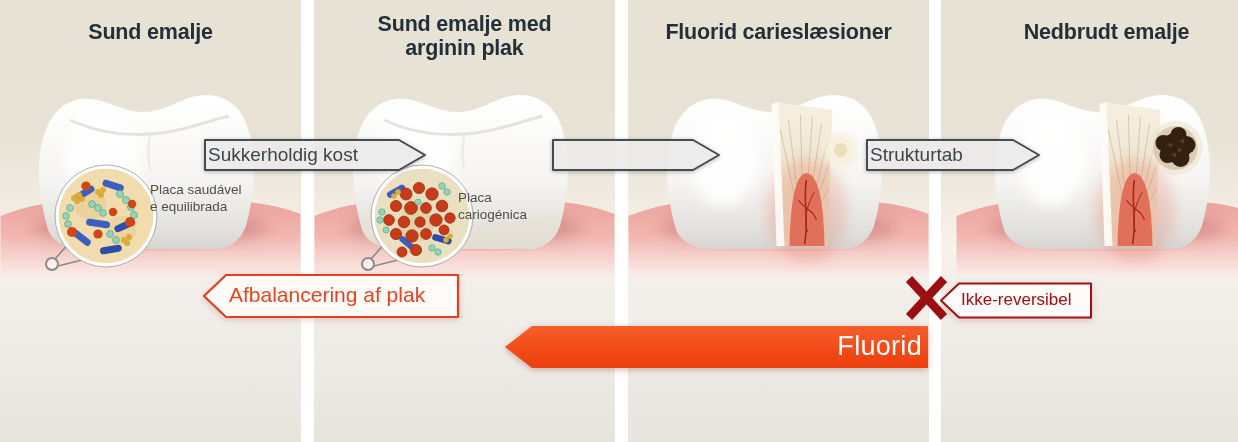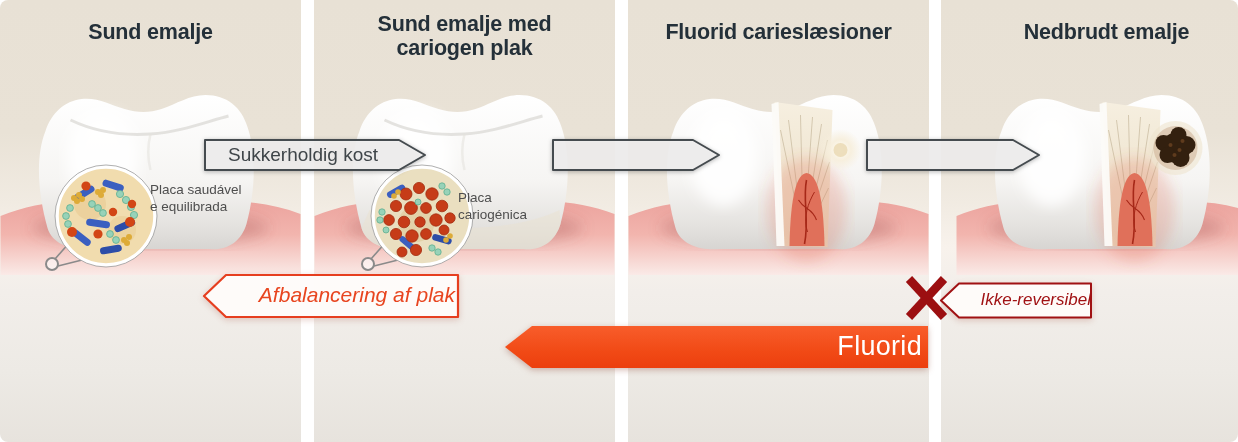--- a/index.html
+++ b/index.html
@@ -1,48 +1,47 @@
 <!DOCTYPE html>
 <html><head>
 <meta charset="utf-8">
 <style>
   html,body{margin:0;padding:0;background:#fff;}
   .canvas{
     position:relative;width:1238px;height:442px;overflow:hidden;
     background:#ffffff;
     font-family:"Liberation Sans","DejaVu Sans",sans-serif;
-    border-radius:8px;
   }
   .panel{
     position:absolute;top:0;height:442px;
     background:linear-gradient(180deg,#e8e1d5 0%,#e9e2d6 30%,#f1ebe2 46%,#f8f2ec 56%,#f2eeea 66%,#edeae5 84%,#e7e3dd 100%);
   }
   .panel-1{left:0;width:301px;}
   .panel-2{left:314px;width:301px;}
   .panel-3{left:628px;width:301px;}
   .panel-4{left:941px;width:297px;padding-left:34px;}
   .panel-title{
     position:absolute;top:20px;left:8px;right:8px;
     text-align:center;font-size:21.5px;font-weight:bold;color:#243039;
     letter-spacing:-0.2px;line-height:1.12;
   }
   .panel-title.two-line{top:12px;left:36px;right:36px;}
   .tooth-svg{position:absolute;left:0;top:60px;width:100%;height:215px;}
   
   .g-arrow{position:absolute;height:32px;filter:drop-shadow(0 1px 2px rgba(40,40,40,0.35));}
   .g-arrow svg{position:absolute;left:0;top:0;}
   .g-arrow .lbl{
-    position:absolute;top:0;height:30px;line-height:31px;text-align:center;
+    position:absolute;top:0;height:30px;line-height:31px;
     font-size:19px;color:#3f4549;white-space:nowrap;
   }
   
   .r-arrow{position:absolute;filter:drop-shadow(0 2px 3px rgba(150,40,20,0.22));}
   .r-arrow svg{position:absolute;left:0;top:0;}
   .r-arrow .lbl{
-    position:absolute;text-align:right;white-space:nowrap;font-style:italic;
+    position:absolute;text-align:left;white-space:nowrap;
   }
   
   .o-arrow{position:absolute;height:46px;filter:drop-shadow(0 2px 3px rgba(120,30,10,0.3));}
   .o-arrow svg{position:absolute;left:0;top:0;}
   .o-arrow .lbl{
     position:absolute;left:30px;right:8px;top:0;height:46px;line-height:44px;
     text-align:right;font-size:27px;color:#ffffff;letter-spacing:0.3px;
   }
   
   .inset{position:absolute;width:128px;height:112px;}
@@ -133,21 +132,21 @@
             <circle cx="61" cy="31" r="3"></circle>
         </g>
         <circle cx="66" cy="52" r="49" fill="none" stroke="#ffffff" stroke-width="3.6"></circle>
         <circle cx="66" cy="52" r="51" fill="none" stroke="#9a9a9a" stroke-width="0.8"></circle>
       </svg>
     </div>
     <div class="inset-label" style="left:150px;top:182px;">Placa saudável e equilibrada</div>
   </div>
 
   <div class="panel panel-2">
-    <div class="panel-title two-line">Sund emalje med cariogen plak</div>
+    <div class="panel-title two-line">Sund emalje med arginin plak</div>
     <svg class="tooth-svg" viewBox="0 0 300 215">
       <defs>
         <linearGradient id="tg2" x1="0" y1="0" x2="0" y2="1">
           <stop offset="0" stop-color="#ffffff"></stop>
             <stop offset="0.55" stop-color="#f6f5f3"></stop>
           <stop offset="0.85" stop-color="#e4e2df"></stop>
             <stop offset="1" stop-color="#d7d5d2"></stop>
         </linearGradient>
         <linearGradient id="gg2" x1="0" y1="0" x2="0" y2="1">
           <stop offset="0" stop-color="#eca49e"></stop>
@@ -344,20 +343,21 @@
   </div>
   <div class="g-arrow" style="left:552px;top:139px;width:170px;">
     <svg width="170" height="32">
       <polygon points="1,1 141,1 167,16 141,31 1,31" fill="rgba(244,243,242,0.88)" stroke="#454b4f" stroke-width="2" stroke-linejoin="round"></polygon>
     </svg>
   </div>
   <div class="g-arrow" style="left:866px;top:139px;width:176px;">
     <svg width="176" height="32">
       <polygon points="1,1 147,1 173,16 147,31 1,31" fill="rgba(244,243,242,0.88)" stroke="#454b4f" stroke-width="2" stroke-linejoin="round"></polygon>
     </svg>
+    <span class="lbl" style="left:4px;width:142px;">Strukturtab</span>
   </div>
 
   <div class="r-arrow" style="left:201px;top:272px;width:300px;height:48px;">
     <svg width="300" height="48">
       <defs>
         <linearGradient id="fo1" x1="0" y1="0" x2="1" y2="0">
           <stop offset="0" stop-color="#e63e1f"></stop>
             <stop offset="1" stop-color="#e63e1f" stop-opacity="0"></stop>
         </linearGradient>
       </defs>

